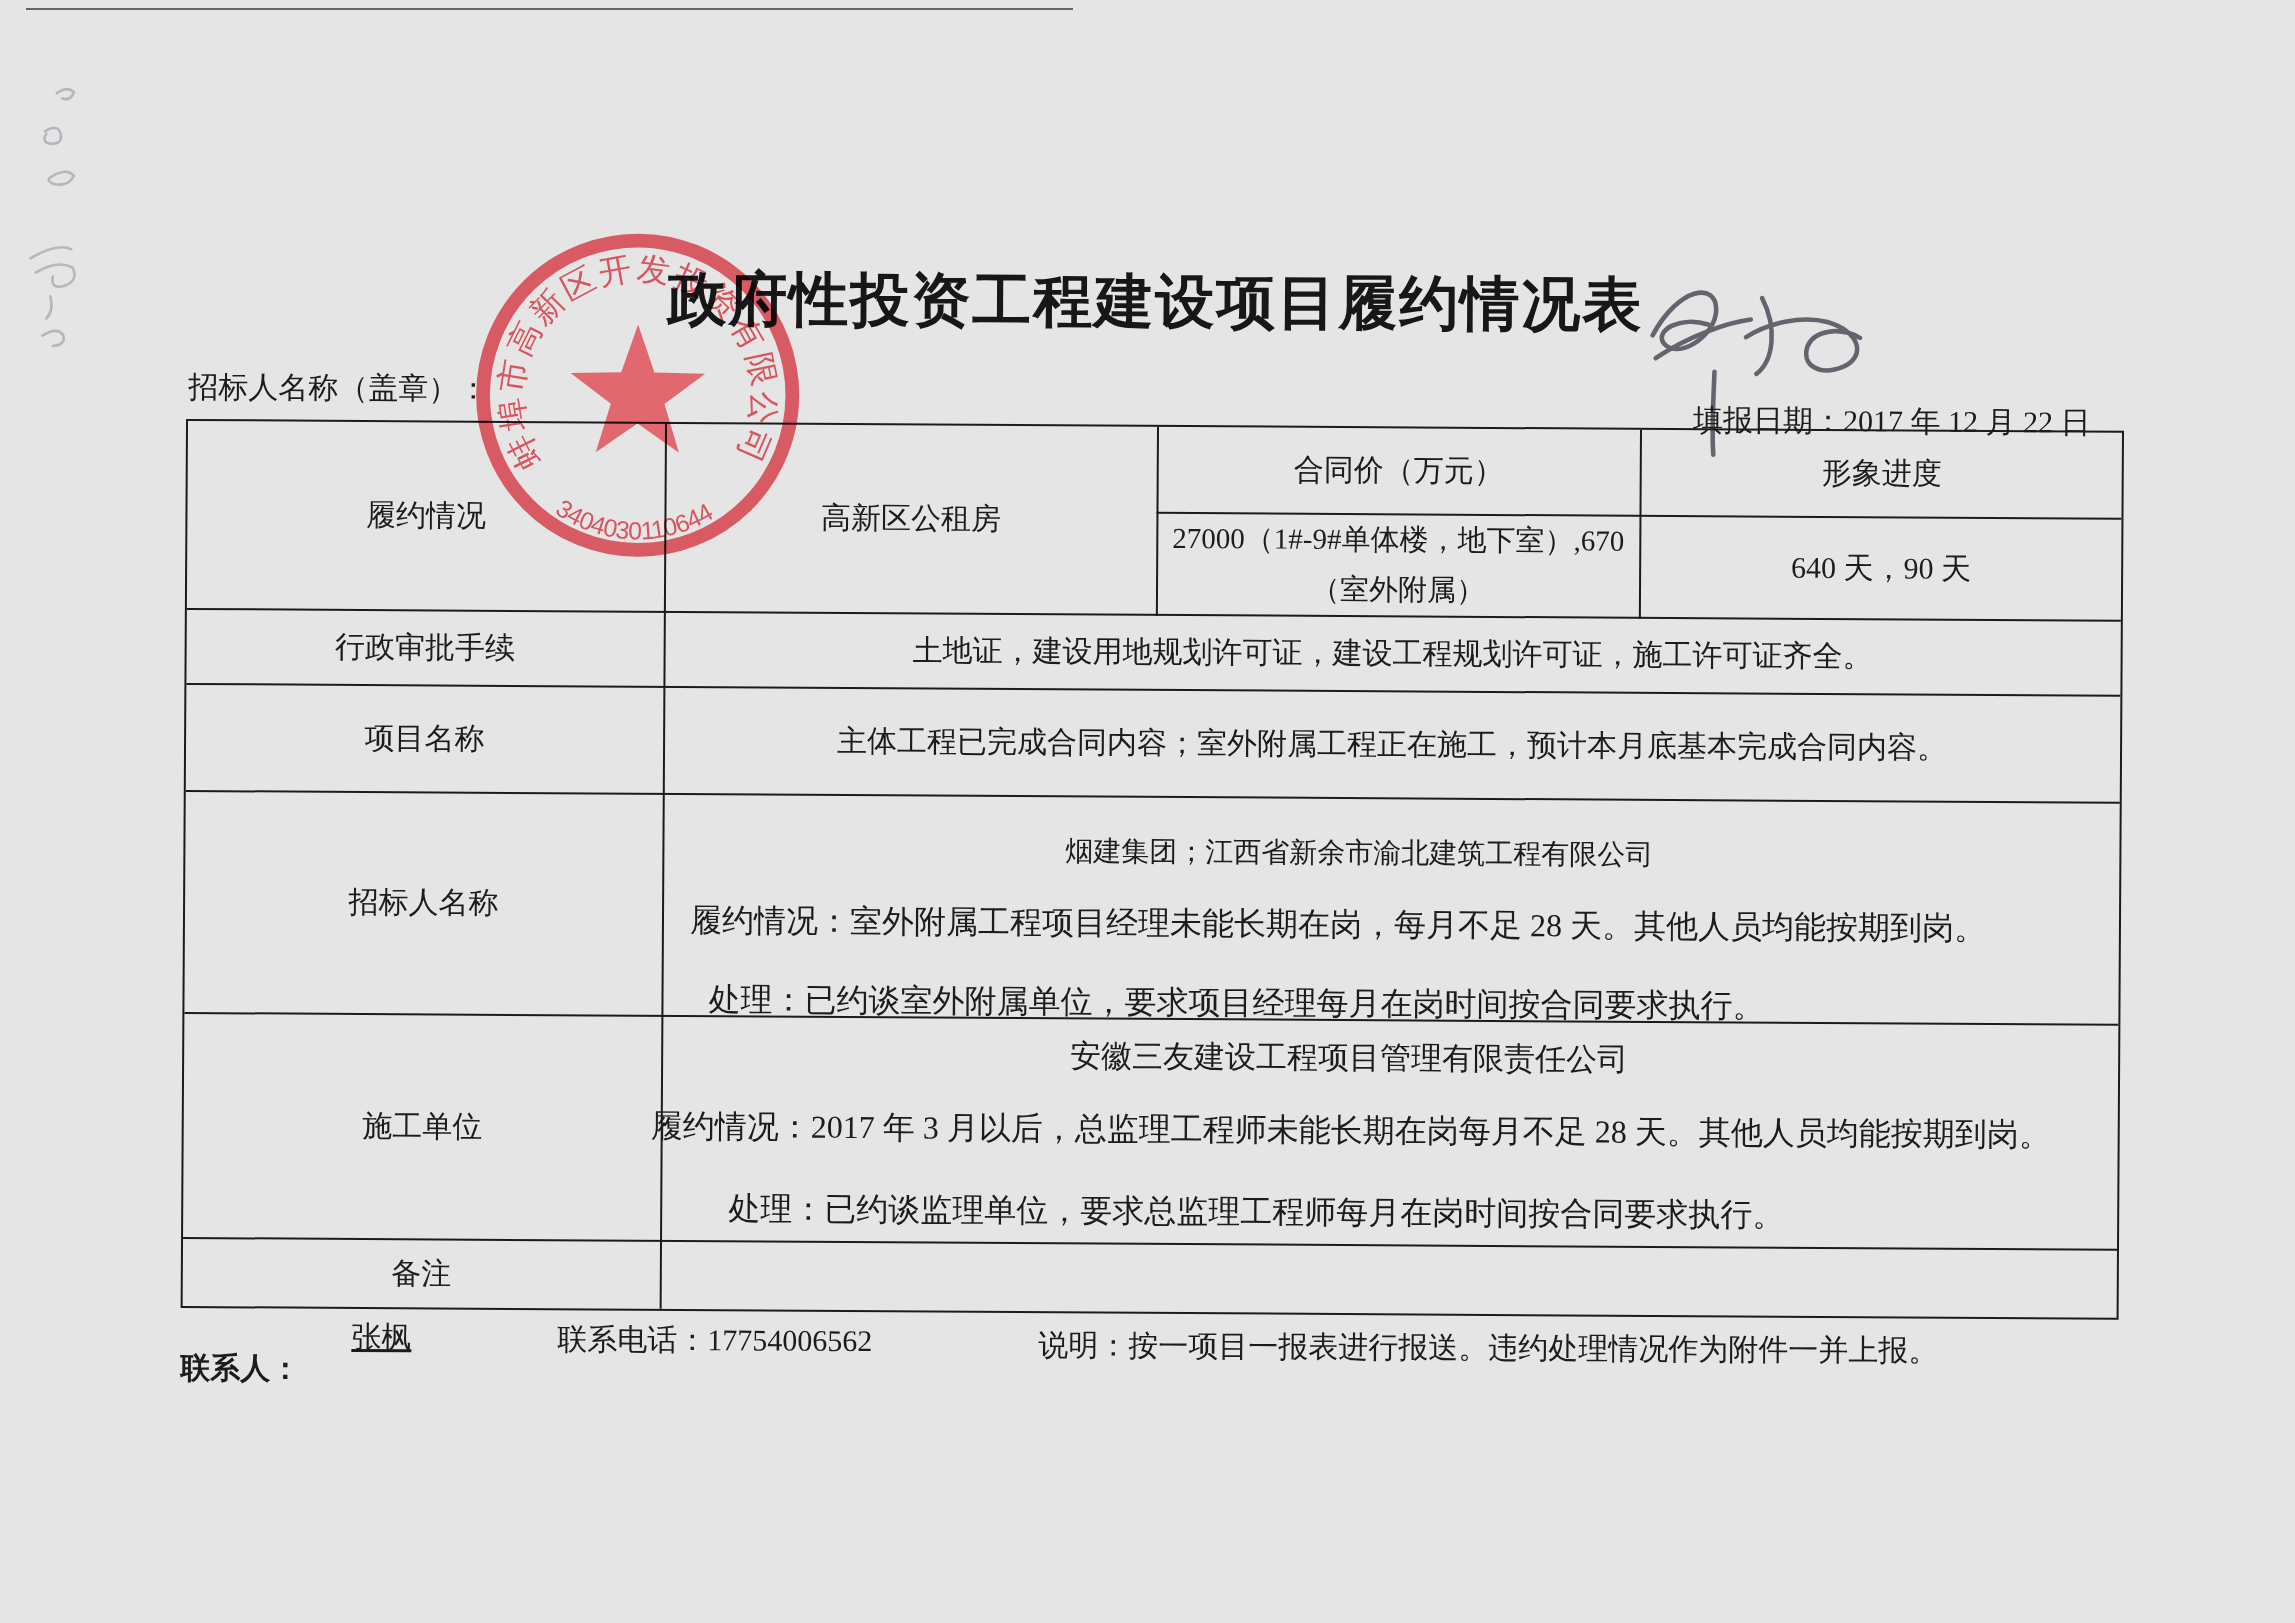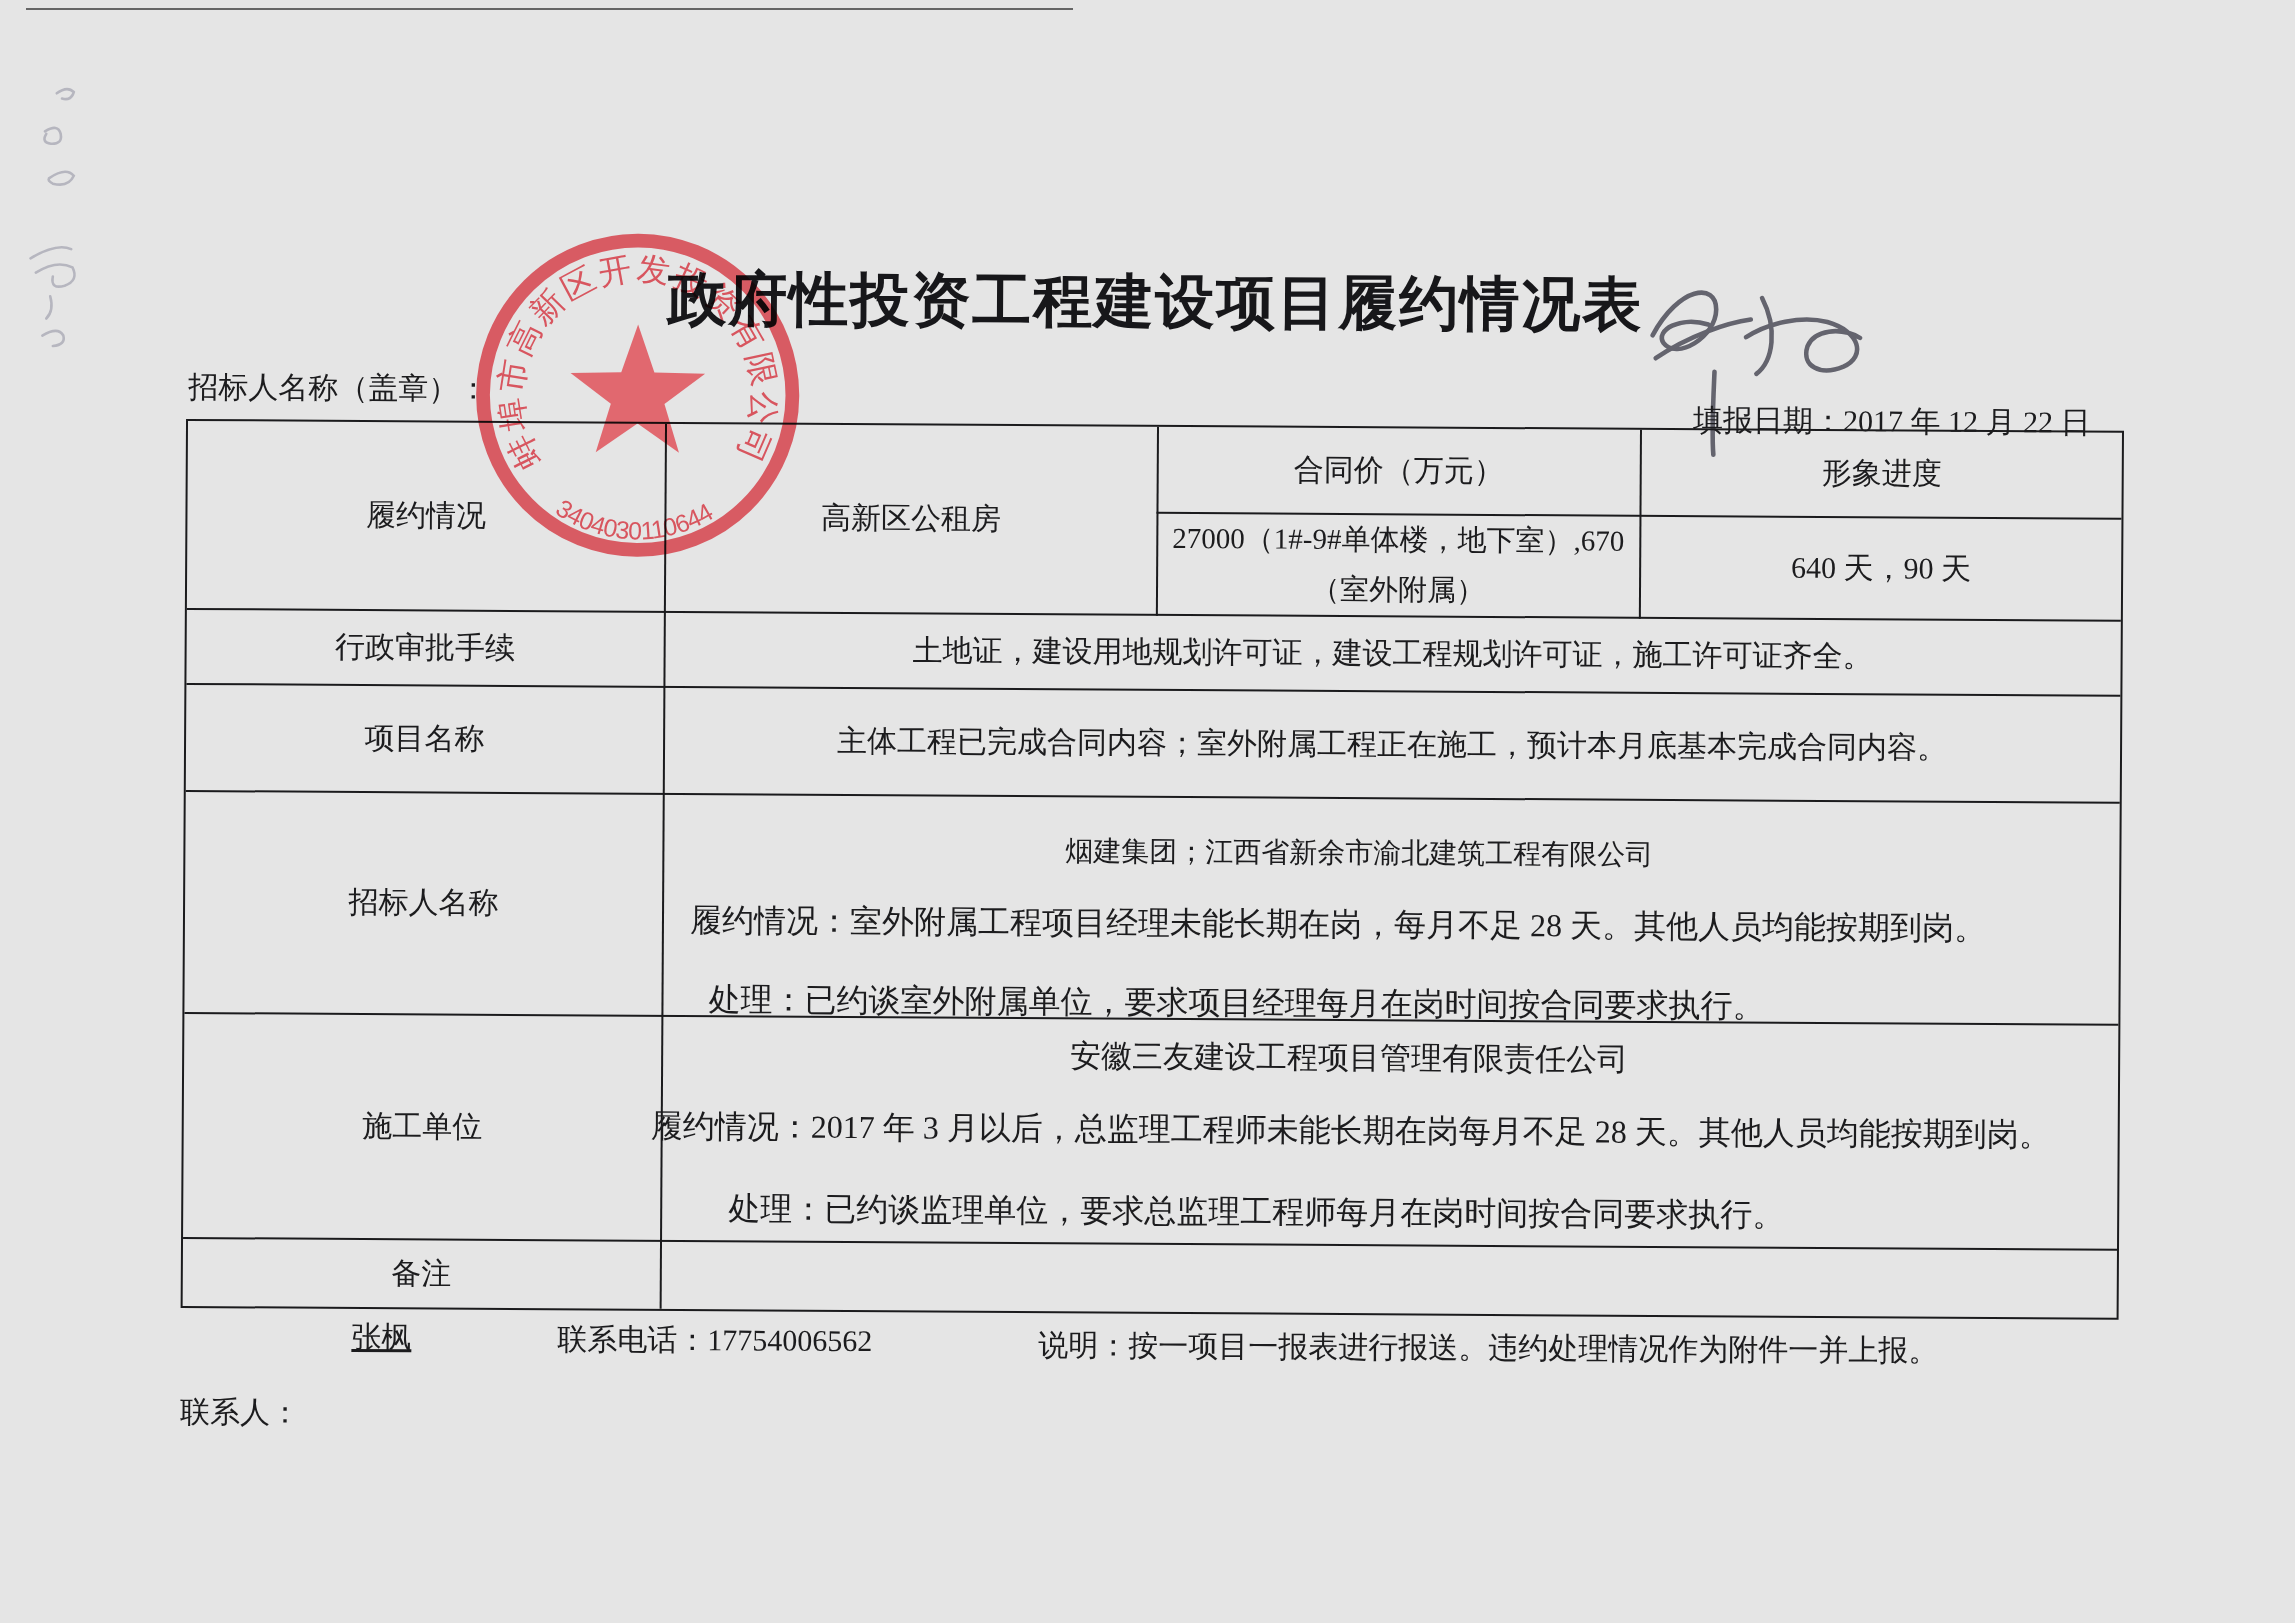--- a/index.html
+++ b/index.html
@@ -137,21 +137,21 @@
       <circle cx="280" cy="280" r="236" fill="none" stroke="#d6414b" stroke-width="21" opacity="0.92"></circle>
       <polygon points="280,172 305.3,245.2 382.7,246.6 320.9,293.3 343.5,367.4 280,323 216.5,367.4 239.1,293.3 177.3,246.6 254.7,245.2" fill="#e0555e" opacity="0.95"></polygon>
       <text font-family="Liberation Serif, DejaVu Serif, serif" font-size="50" fill="#d6414b" opacity="0.95">
         <textPath href="#seal-top-arc" startOffset="0" textLength="756" lengthAdjust="spacing">蚌埠市高新区开发投资有限公司</textPath>
       </text>
       <text font-family="Liberation Sans, DejaVu Sans, sans-serif" font-size="38" fill="#d6414b" opacity="0.95">
         <textPath href="#seal-bottom-arc" startOffset="0" textLength="260" lengthAdjust="spacing">3404030110644</textPath>
       </text>
     </svg>
 
-    <div class="abs txt body46" style="left:187px;top:1392px;">联系人：</div>
+    <div class="abs txt body46" style="left:187px;top:1348px;font-weight:bold;">联系人：</div>
     <div class="abs txt body46" style="left:358px;top:1316px;text-decoration:underline;">张枫</div>
     <div class="abs txt body46" style="left:564px;top:1317px;">
       <span>联系电话：</span><span>17754006562</span>
     </div>
     <div class="abs txt body46" style="left:1045px;top:1320px;">说明：按一项目一报表进行报送。违约处理情况作为附件一并上报。</div>
 
   </div>
 </div>
 
 

